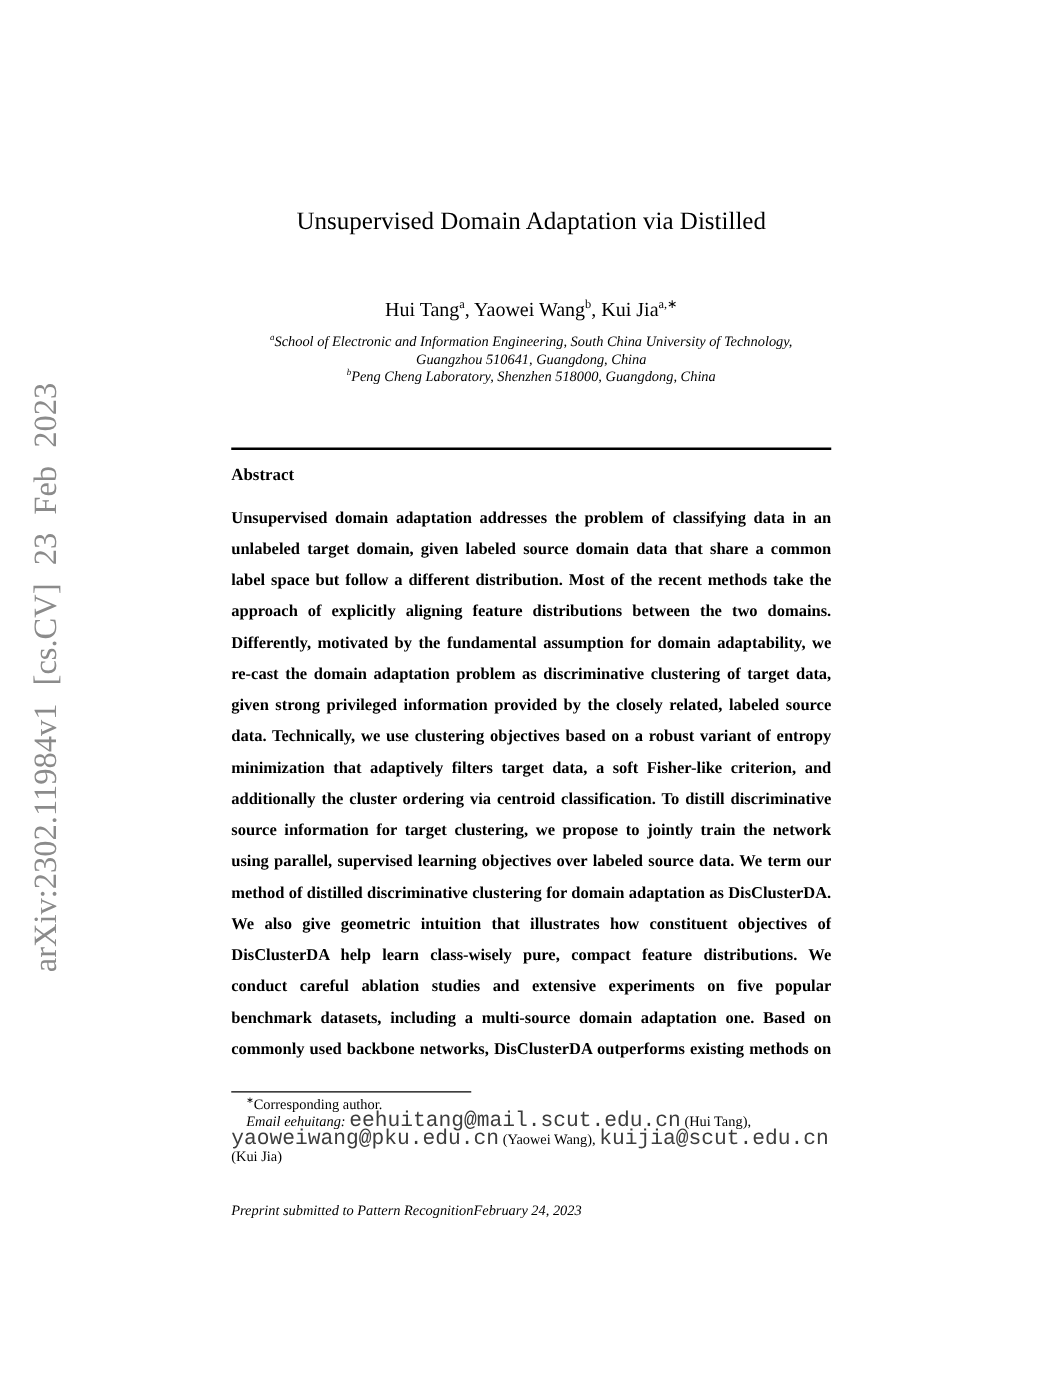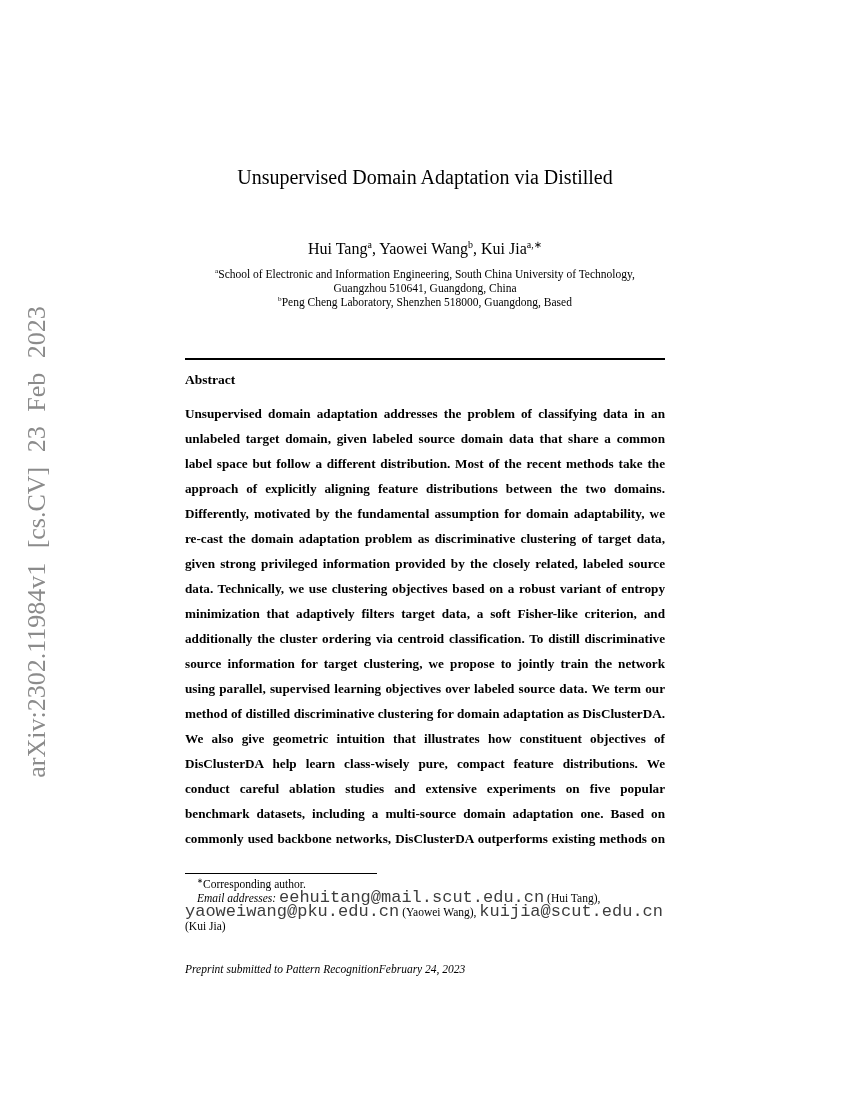--- a/index.html
+++ b/index.html
@@ -50,20 +50,21 @@
     font-size: 0.62em;
     vertical-align: super;
     line-height: 0;
   }
   .affil-block {
     position: absolute;
     left: 155px;
     top: 268px;
     width: 540px;
     text-align: center;
+    font-style: italic;
     font-size: 11.5px;
     line-height: 13.8px;
   }
   .abstract-rule {
     position: absolute;
     left: 185px;
     top: 358px;
     width: 480px;
     height: 2px;
     background: #000000;
@@ -129,34 +130,34 @@
 
   <div class="arxiv-stamp">arXiv:2302.11984v1 [cs.CV] 23 Feb 2023</div>
 
   <div class="title-block"><span>Unsupervised Domain Adaptation via Distilled</span><br></div>
 
   <div class="authors-line"><span>Hui Tang</span><sup>a</sup><span>, </span><span>Yaowei Wang</span><sup>b</sup><span>, </span><span>Kui Jia</span><sup>a,∗</sup></div>
 
   <div class="affil-block">
     <div><sup>a</sup><span>School of Electronic and Information Engineering, South China University of Technology,</span></div>
     <div><span>Guangzhou 510641, Guangdong, China</span></div>
-    <div><sup>b</sup><span>Peng Cheng Laboratory, Shenzhen 518000, Guangdong, Based</span></div>
+    <div><sup>b</sup><span>Peng Cheng Laboratory, Shenzhen 518000, Guangdong, China</span></div>
   </div>
 
   <div class="abstract-rule"></div>
 
   <div class="abstract-heading">Abstract</div>
 
   <div class="abstract-text">Unsupervised domain adaptation addresses the problem of classifying data in an unlabeled target domain, given labeled source domain data that share a common label space but follow a different distribution. Most of the recent methods take the approach of explicitly aligning feature distributions between the two domains. Differently, motivated by the fundamental assumption for domain adaptability, we re-cast the domain adaptation problem as discriminative clustering of target data, given strong privileged information provided by the closely related, labeled source data. Technically, we use clustering objectives based on a robust variant of entropy minimization that adaptively filters target data, a soft Fisher-like criterion, and additionally the cluster ordering via centroid classification. To distill discriminative source information for target clustering, we propose to jointly train the network using parallel, supervised learning objectives over labeled source data. We term our method of distilled discriminative clustering for domain adaptation as DisClusterDA. We also give geometric intuition that illustrates how constituent objectives of DisClusterDA help learn class-wisely pure, compact feature distributions. We conduct careful ablation studies and extensive experiments on five popular benchmark datasets, including a multi-source domain adaptation one. Based on commonly used backbone networks, DisClusterDA outperforms existing methods on these benchmarks. It is also interesting to observe that in our DisClusterDA frame-</div>
 
   <div class="footnote-rule"></div>
 
   <div class="footnote">
     <p><sup>∗</sup><span>Corresponding author.</span></p>
-    <div class="fn-emails"><span class="email-label">Email addresses: </span><span class="email-mono">eehuitang@mail.scut.edu.cn</span><span> (Hui Tang), </span><span class="email-mono">yaoweiwang@pku.edu.cn</span><span> (Yaowei Wang), </span><span class="email-mono">kuijia@scut.edu.cn</span><span> (Kui Jia)</span></div>
+    <div class="fn-emails"><span class="email-label">Email eehuitang: </span><span class="email-mono">eehuitang@mail.scut.edu.cn</span><span> (Hui Tang), </span><span class="email-mono">yaoweiwang@pku.edu.cn</span><span> (Yaowei Wang), </span><span class="email-mono">kuijia@scut.edu.cn</span><span> (Kui Jia)</span></div>
   </div>
 
   <div class="page-footer">
     <span>Preprint submitted to Pattern Recognition</span>
     <span>February 24, 2023</span>
   </div>
 
 </div>
 
 </body></html>

